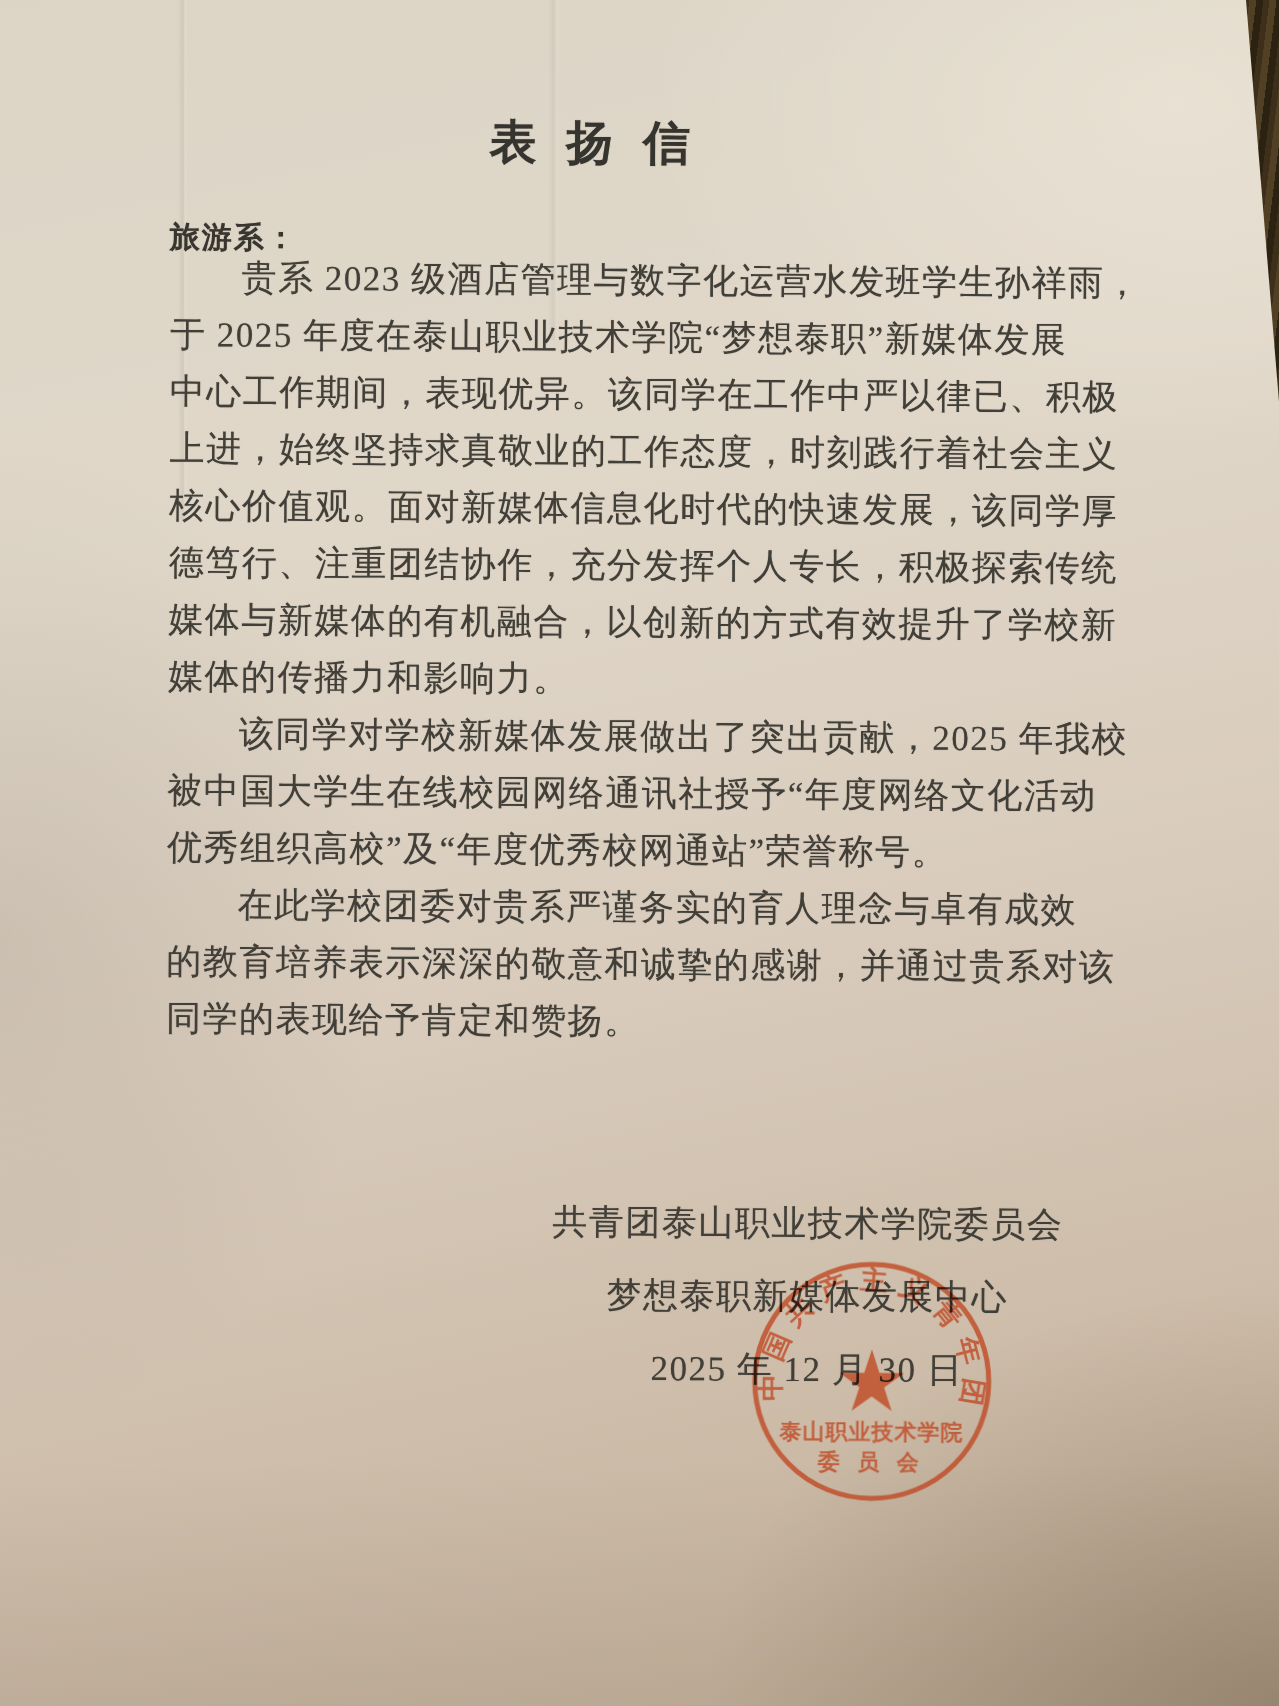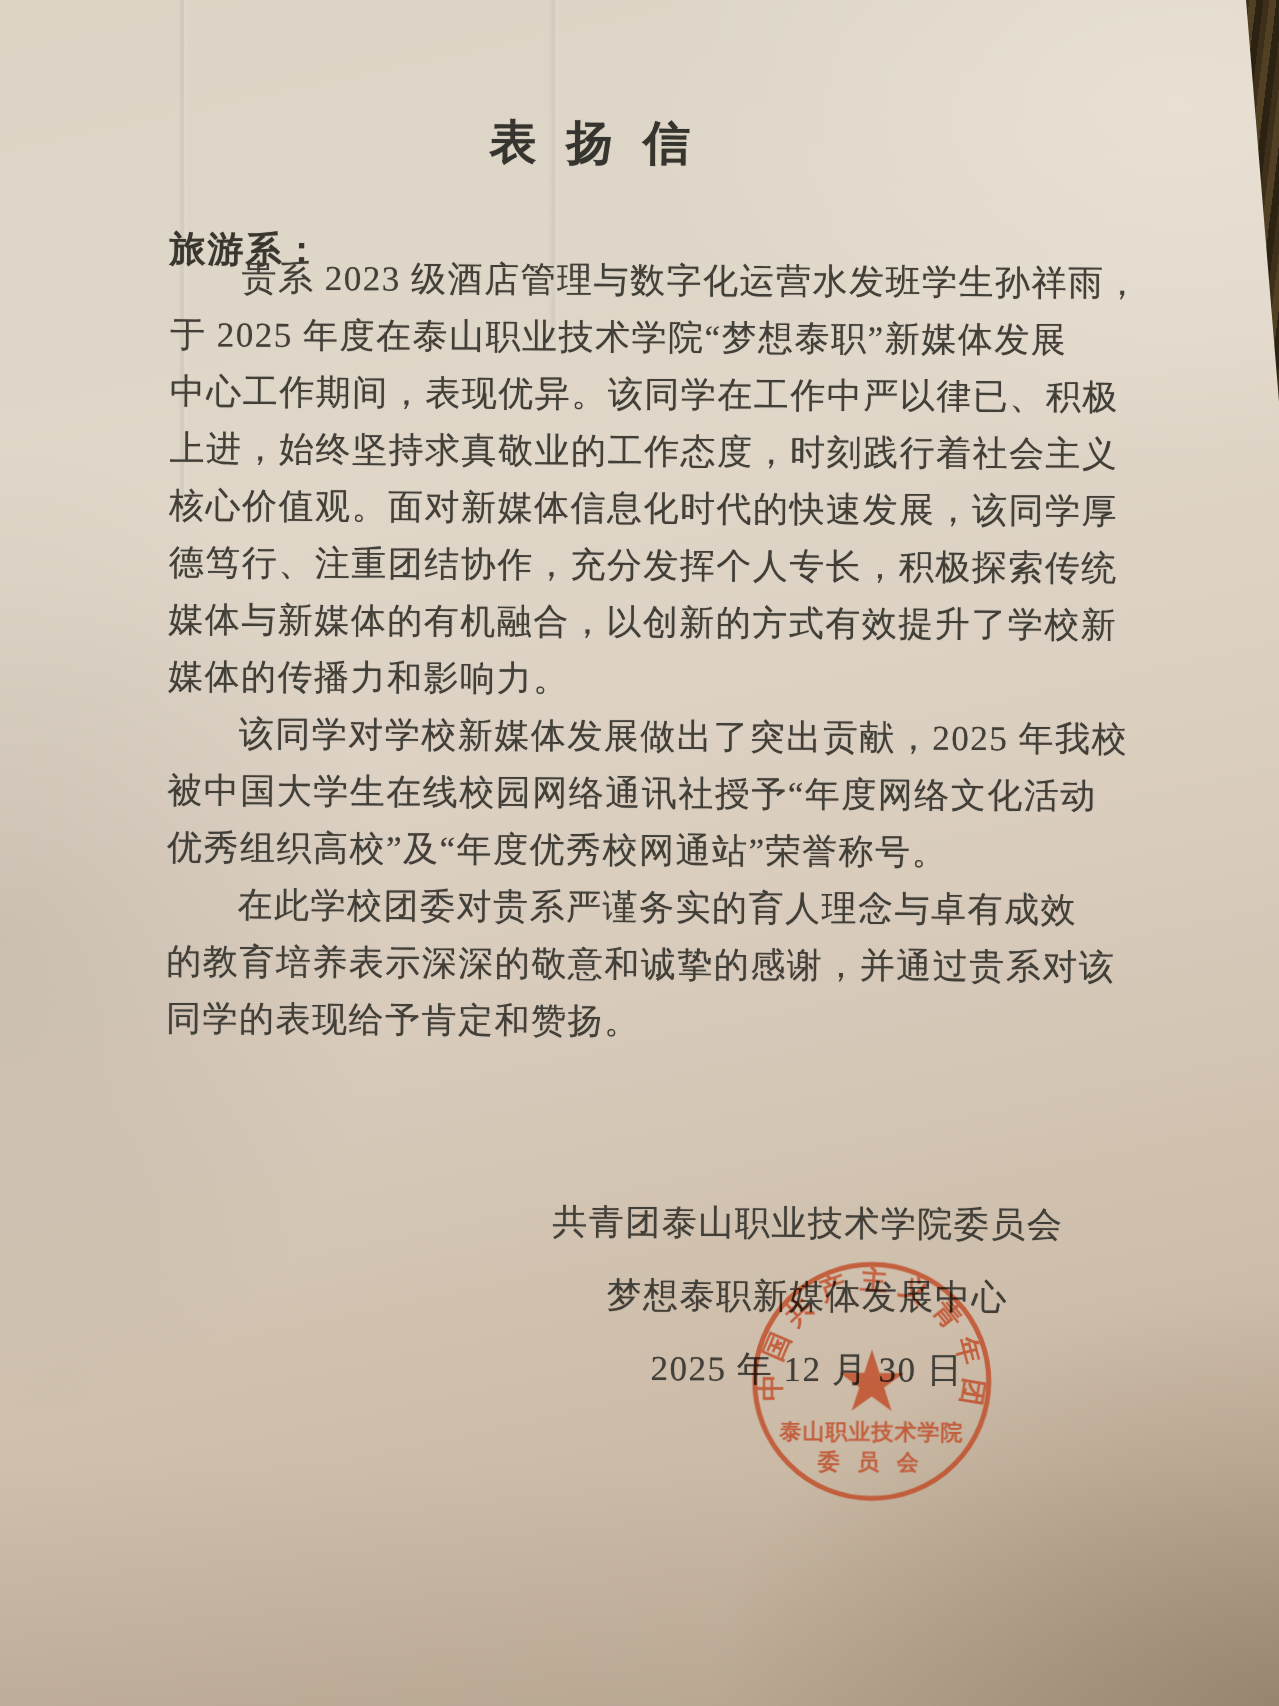--- a/index.html
+++ b/index.html
@@ -26,22 +26,22 @@
     clip-path:polygon(1246px 0px, 1279px 0px, 1279px 402px);
     background:repeating-linear-gradient(97deg,#514024 0 7px,#2c2212 7px 14px,#3d2f1a 14px 20px);
   }
   .content{position:absolute;left:0;top:0;width:1279px;height:1706px;transform:rotate(0.35deg);color:#3f3d36;}
   .title{
     position:absolute;left:0;top:112px;width:1180px;text-align:center;
     font-size:47px;font-weight:bold;letter-spacing:9px;color:#36342e;
     text-shadow:0 0 1px rgba(54,52,46,0.55);
   }
   .salutation{
-    position:absolute;left:166px;top:220px;font-size:36px;font-weight:600;color:#38362f;
-    text-shadow:0 0 1px rgba(54,52,46,0.45);letter-spacing:2px;margin-top:8px;
+    position:absolute;left:166px;top:220px;font-size:30px;font-weight:600;color:#38362f;
+    text-shadow:0 0 1px rgba(54,52,46,0.45);letter-spacing:2px;
   }
   .body-block{position:absolute;left:167px;top:252px;width:905px;}
   .bodyline{
     height:57px;line-height:57px;font-size:35px;letter-spacing:1.5px;color:#413f38;
     text-shadow:0 0 1px rgba(58,56,48,0.45);white-space:nowrap;
   }
   .bodyline.indent{text-indent:71px;}
   .sig-block{position:absolute;left:520px;top:1186px;width:580px;text-align:center;}
   .sigline{
     height:73px;line-height:73px;font-size:35px;letter-spacing:1.5px;color:#413f38;

